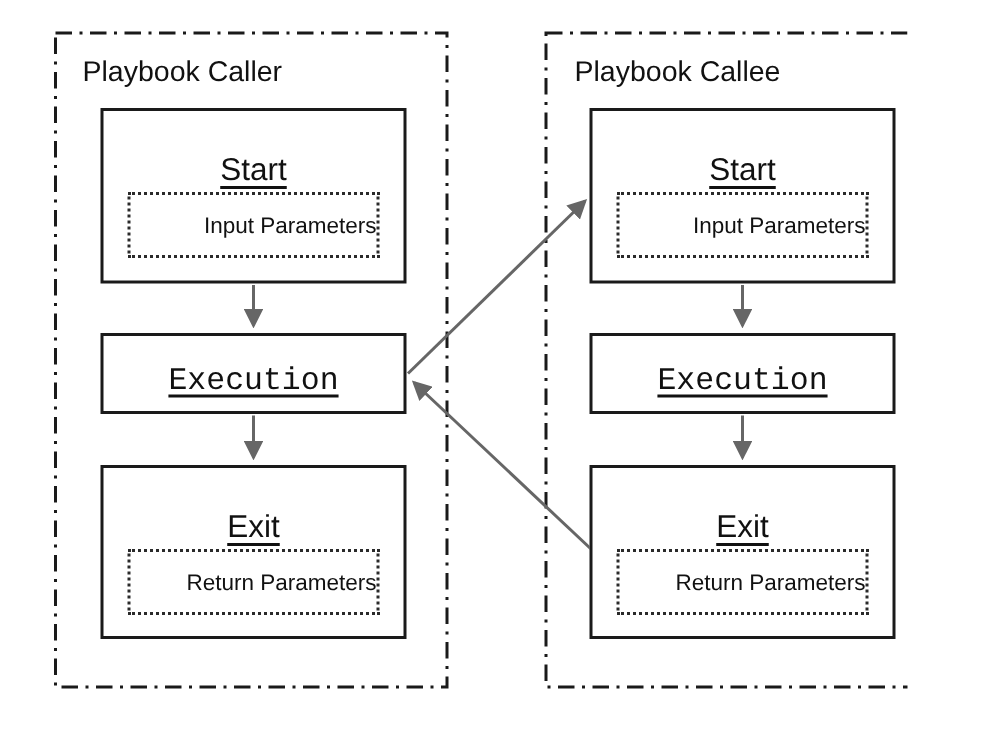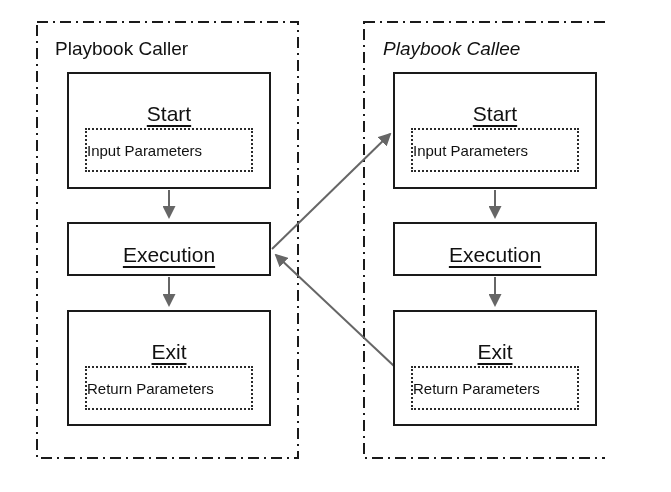--- a/index.html
+++ b/index.html
@@ -58,32 +58,32 @@
     margin-top: 27px;
     text-decoration: underline;
     text-underline-offset: 4px;
     color: var(--text);
   }
   .node--center {
     display: flex;
     align-items: center;
     justify-content: center;
   }
-  .node--center .node-title { margin-top: 12px; }
+  .node--center .node-title { margin-top: 12px; font-family: Liberation Mono, monospace; }
   .param-box {
     position: absolute;
     left: 16px;
     right: 16px;
     top: 54px;
     height: 44px;
     box-sizing: border-box;
     border: 2px dotted #2a2a2a;
     display: flex;
     align-items: center;
-    justify-content: flex-start;
+    justify-content: flex-end;
   }
   .param-label {
     font-size: 15px;
     color: var(--text);
     white-space: nowrap;
   }
 </style>
 </head>
 <body>
 
@@ -104,21 +104,21 @@
 
     <line class="connector" x1="495" y1="190" x2="495" y2="217" marker-end="url(#arrow)"></line>
     <line class="connector" x1="495" y1="277" x2="495" y2="305" marker-end="url(#arrow)"></line>
 
     <line class="connector" x1="272" y1="249" x2="390" y2="134" marker-end="url(#arrow)"></line>
 
     <line class="connector" x1="394" y1="366" x2="276" y2="255" marker-end="url(#arrow)"></line>
   </svg>
 
   <div class="container-label" style="left:55px; top:38px;">Playbook Caller</div>
-  <div class="container-label" style="left:383px; top:38px;font-style:italic;">Playbook Callee</div>
+  <div class="container-label" style="left:383px; top:38px;">Playbook Callee</div>
 
   <div class="node" style="left:67px; top:72px; width:204px; height:117px;">
     <div class="node-title">Start</div>
     <div class="param-box">
       <span class="param-label">Input Parameters</span>
     </div>
   </div>
 
   <div class="node node--center" style="left:67px; top:222px; width:204px; height:54px;">
     <div class="node-title">Execution</div>

